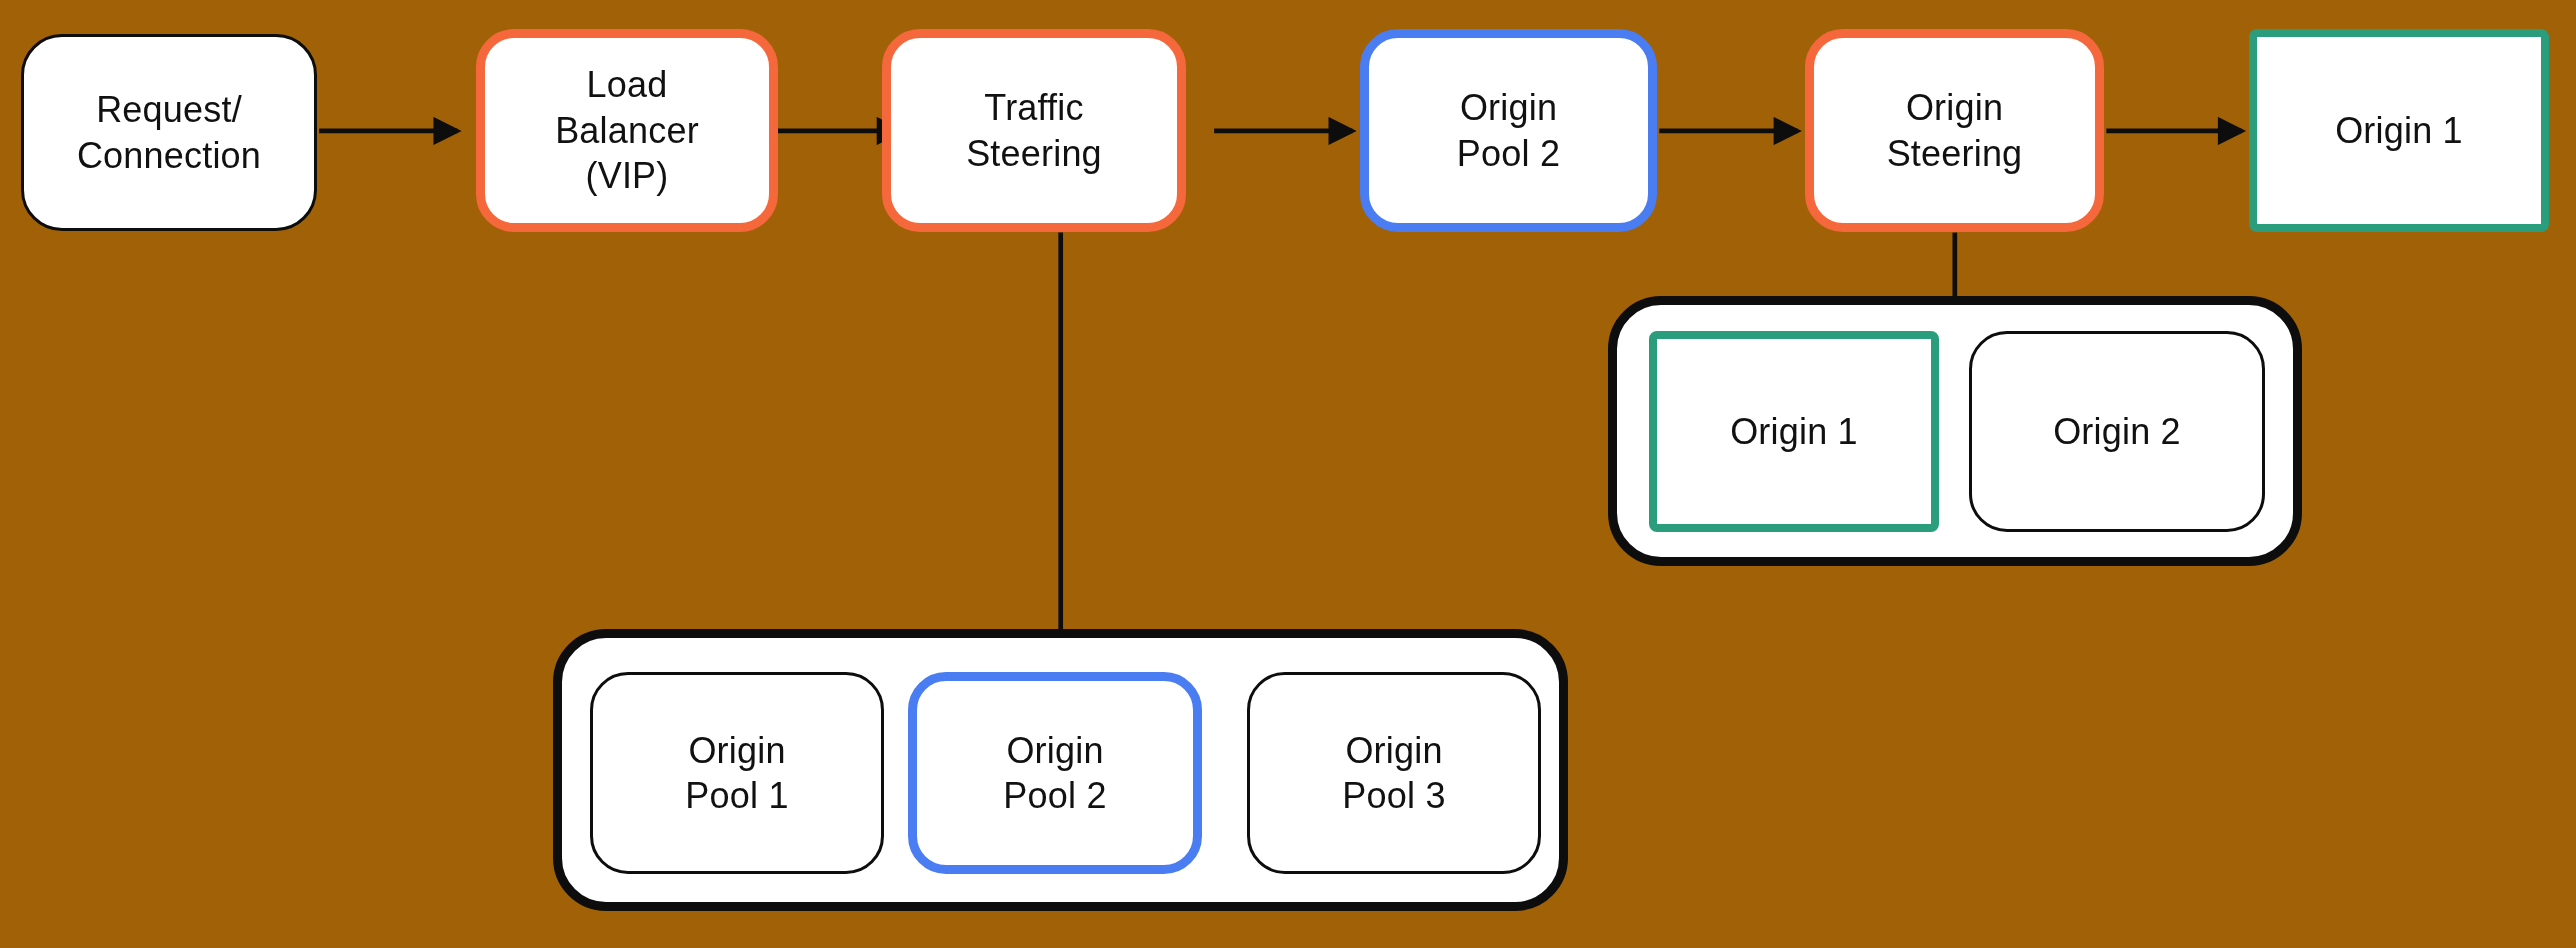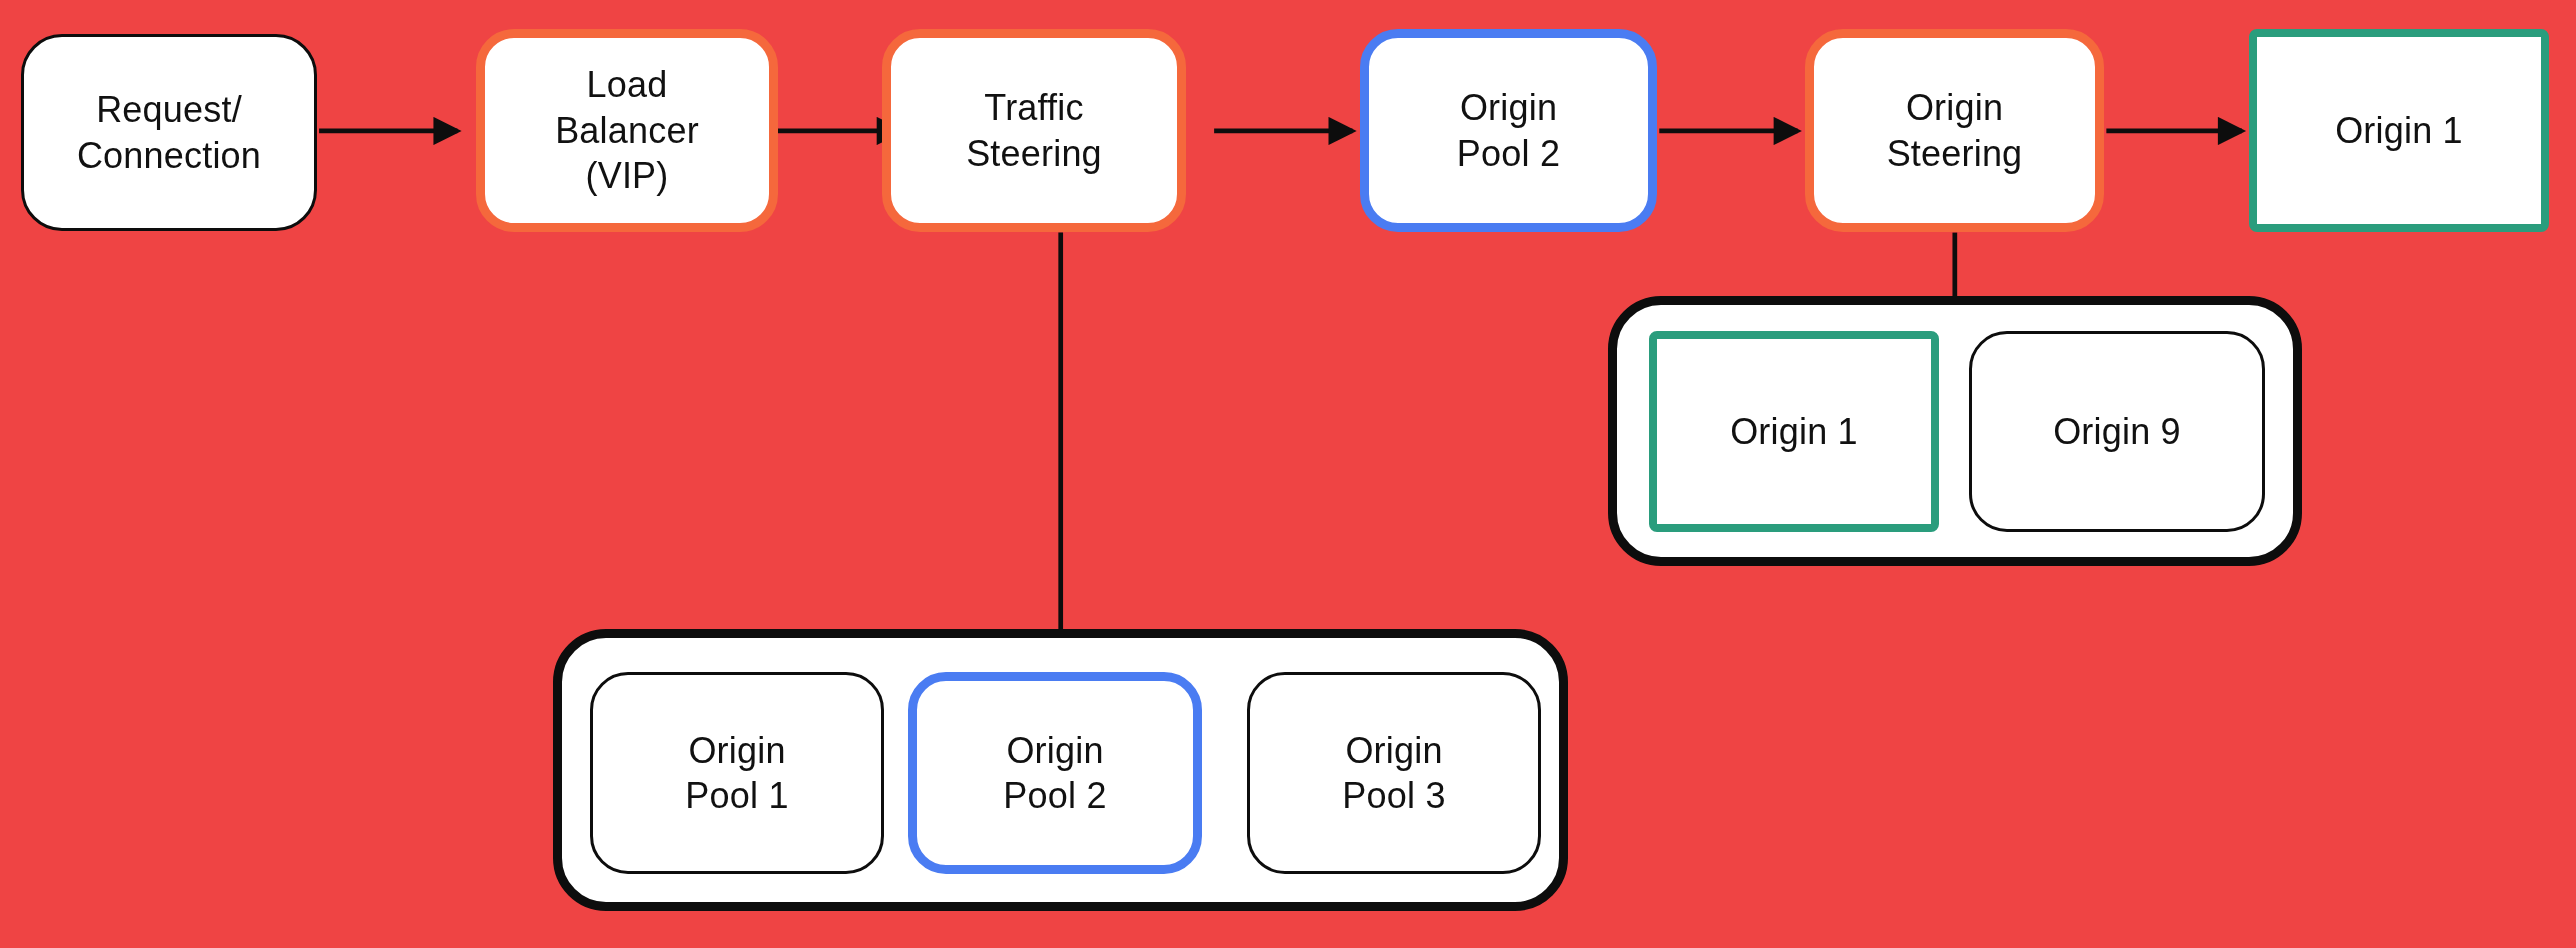--- a/index.html
+++ b/index.html
@@ -1,20 +1,20 @@
 <!DOCTYPE html>
 <html style="--c-orange: #f5683c; --c-blue: #4a7cf2; --c-green: #2a9d7d; --c-black: #0d0d0d;font-size:15px"><head>
 <meta charset="utf-8">
 <style>
   :root{
     --c-orange:#f5683c; --c-blue:#4a7cf2; --c-green:#2a9d7d; --c-black:#0d0d0d;
   }
   html,body{margin:0;padding:0;background:#ffffff;}
   .canvas{
-    position:relative; width:2576px; height:949px; background:#ef4444;
+    position:relative; width:2576px; height:949px; background:#a16207;
     font-family:"Liberation Sans", sans-serif; color:#111;
     overflow:hidden;
   }
   .edges{position:absolute; left:0; top:0; width:2576px; height:949px; pointer-events:none;}
   .node{
     position:absolute; box-sizing:border-box; background:#fff;
     display:flex; align-items:center; justify-content:center;
     text-align:center; white-space:pre-line;
     font-size:36px; line-height:1.26; letter-spacing:0.2px;
   }
@@ -81,21 +81,21 @@
 
   <div class="node b-green" style="left:2249px; top:29px; width:300px; height:203px;">
     <span>Origin 1</span>
   </div>
 
   <div class="node b-green" style="left:1649px; top:331px; width:290px; height:201px;">
     <span>Origin 1</span>
   </div>
 
   <div class="node b-thin inner-thin" style="left:1969px; top:331px; width:296px; height:201px;">
-    <span>Origin 9</span>
+    <span>Origin 2</span>
   </div>
 
   <div class="node b-thin inner-thin" style="left:590px; top:672px; width:294px; height:202px;">
     <span>Origin
 Pool 1</span>
   </div>
 
   <div class="node b-blue" style="left:908px; top:672px; width:294px; height:202px;">
     <span>Origin
 Pool 2</span>

